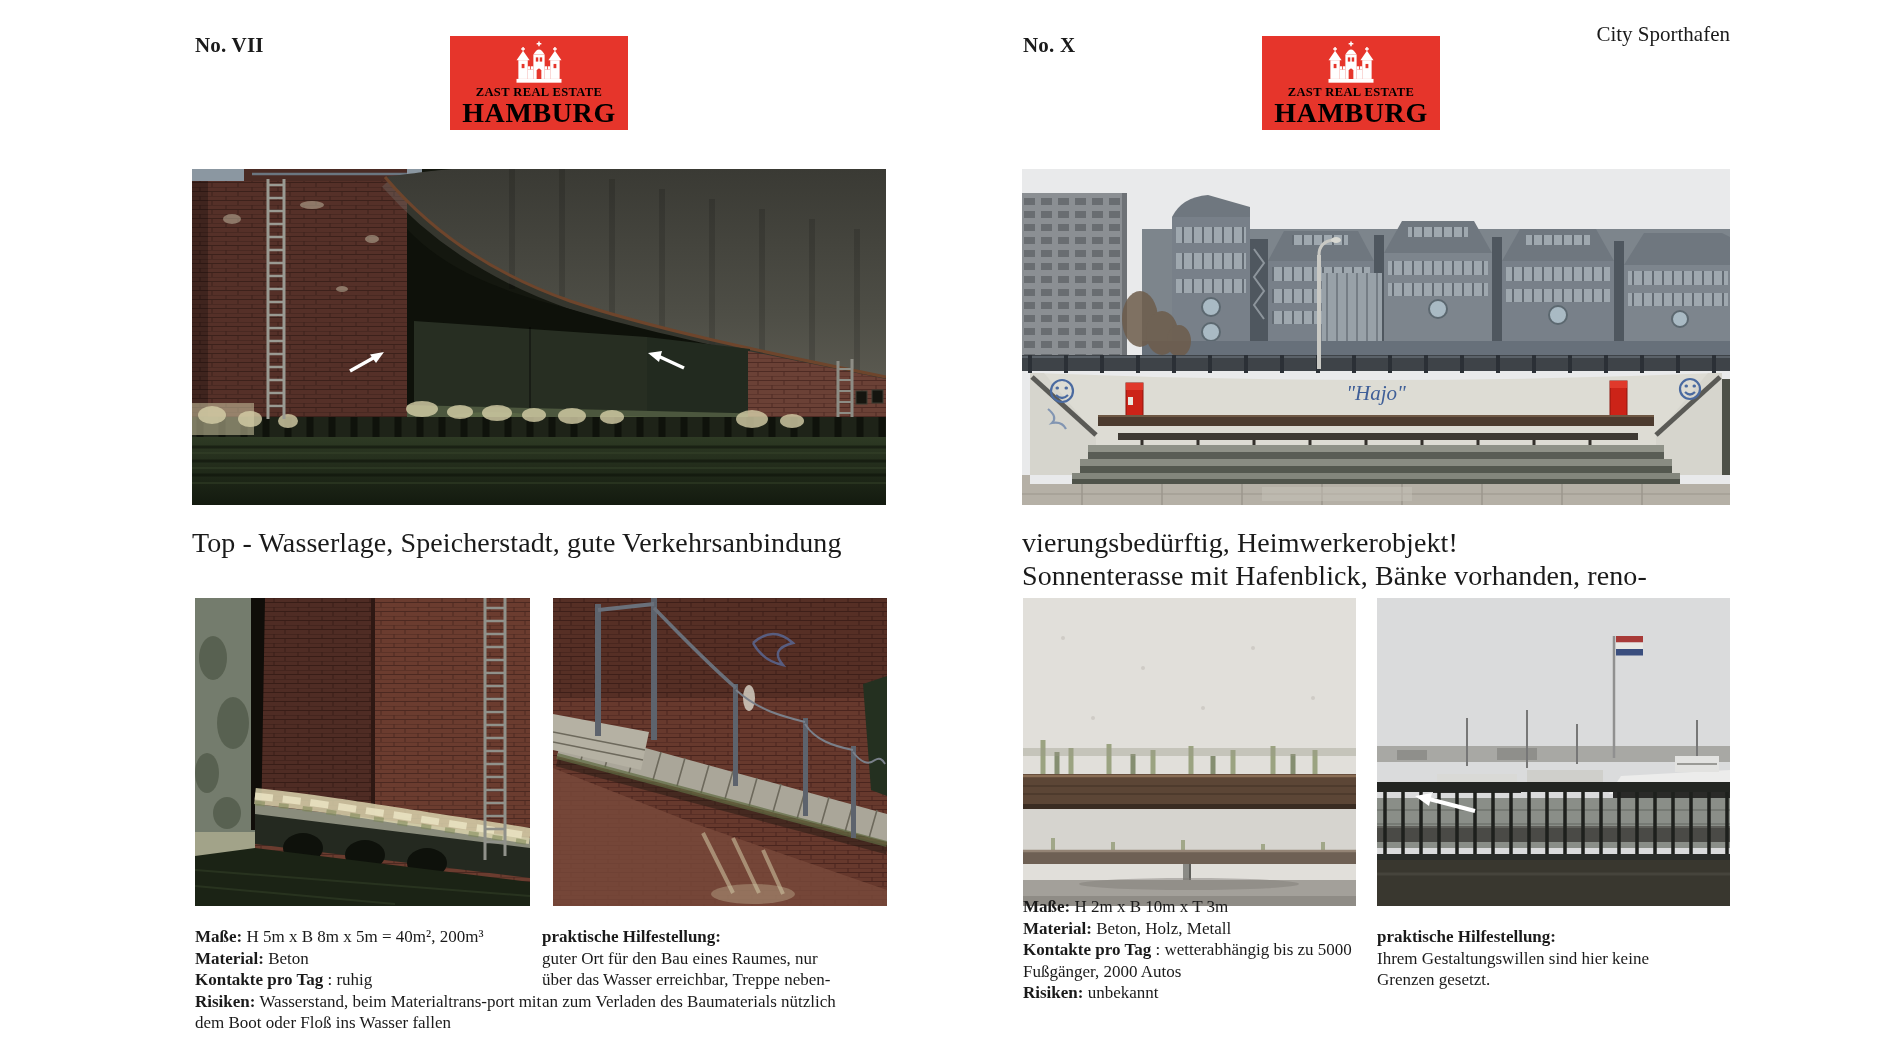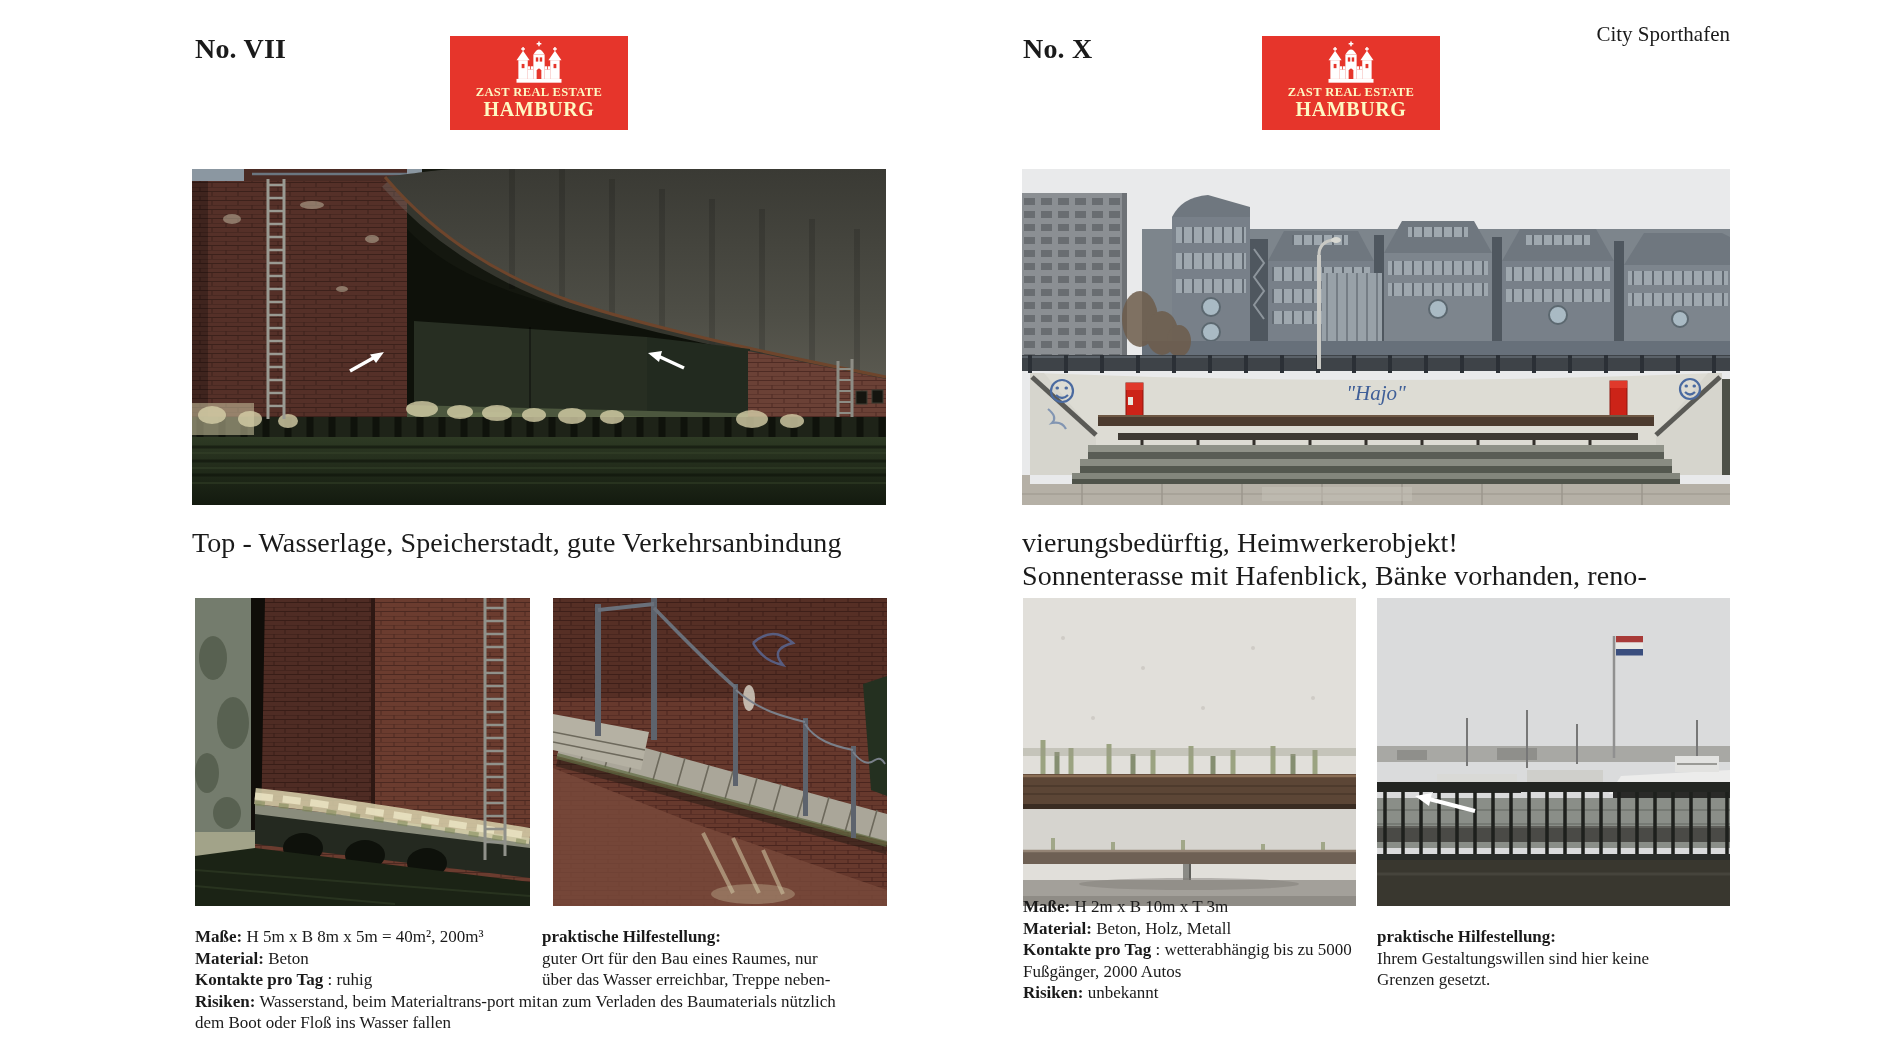--- a/index.html
+++ b/index.html
@@ -1,25 +1,25 @@
 <!DOCTYPE html>
 <html><head>
 <meta charset="utf-8">
 <style>
   html,body{margin:0;padding:0;background:#ffffff;}
   #page{position:relative;width:1883px;height:1059px;background:#fff;overflow:hidden;
         font-family:"Liberation Serif","DejaVu Serif",serif;color:#1a1a1a;}
   .panel{position:absolute;top:0;height:100%;}
   .abs{position:absolute;}
-  .no-label{font-size:28px;font-weight:bold;letter-spacing:.2px;}
+  .no-label{font-size:21px;font-weight:bold;letter-spacing:.2px;}
   .loc-label{font-size:21px;text-align:right;}
-  .logo{background:#e6352b;color:#fef9c3;text-align:center;}
+  .logo{background:#e6352b;color:#000000;text-align:center;}
   .logo .emblem{display:block;margin:5px auto 0 auto;}
   .logo .brand{font-size:12.5px;font-weight:bold;letter-spacing:.4px;line-height:1.05;margin-top:1px;}
-  .logo .city{font-size:20px;font-weight:bold;letter-spacing:.6px;line-height:1;margin-top:0;}
+  .logo .city{font-size:28px;font-weight:bold;letter-spacing:.6px;line-height:1;margin-top:0;}
   .headline{font-size:28px;line-height:33px;letter-spacing:.1px;white-space:nowrap;}
   .specs,.help{font-size:17px;line-height:21.5px;}
   .spec b,.help b{font-weight:bold;}
   .photo{display:block;}
   .photo svg{display:block;width:100%;height:100%;}
 </style>
 </head>
 <body>
 
 <div id="page">

